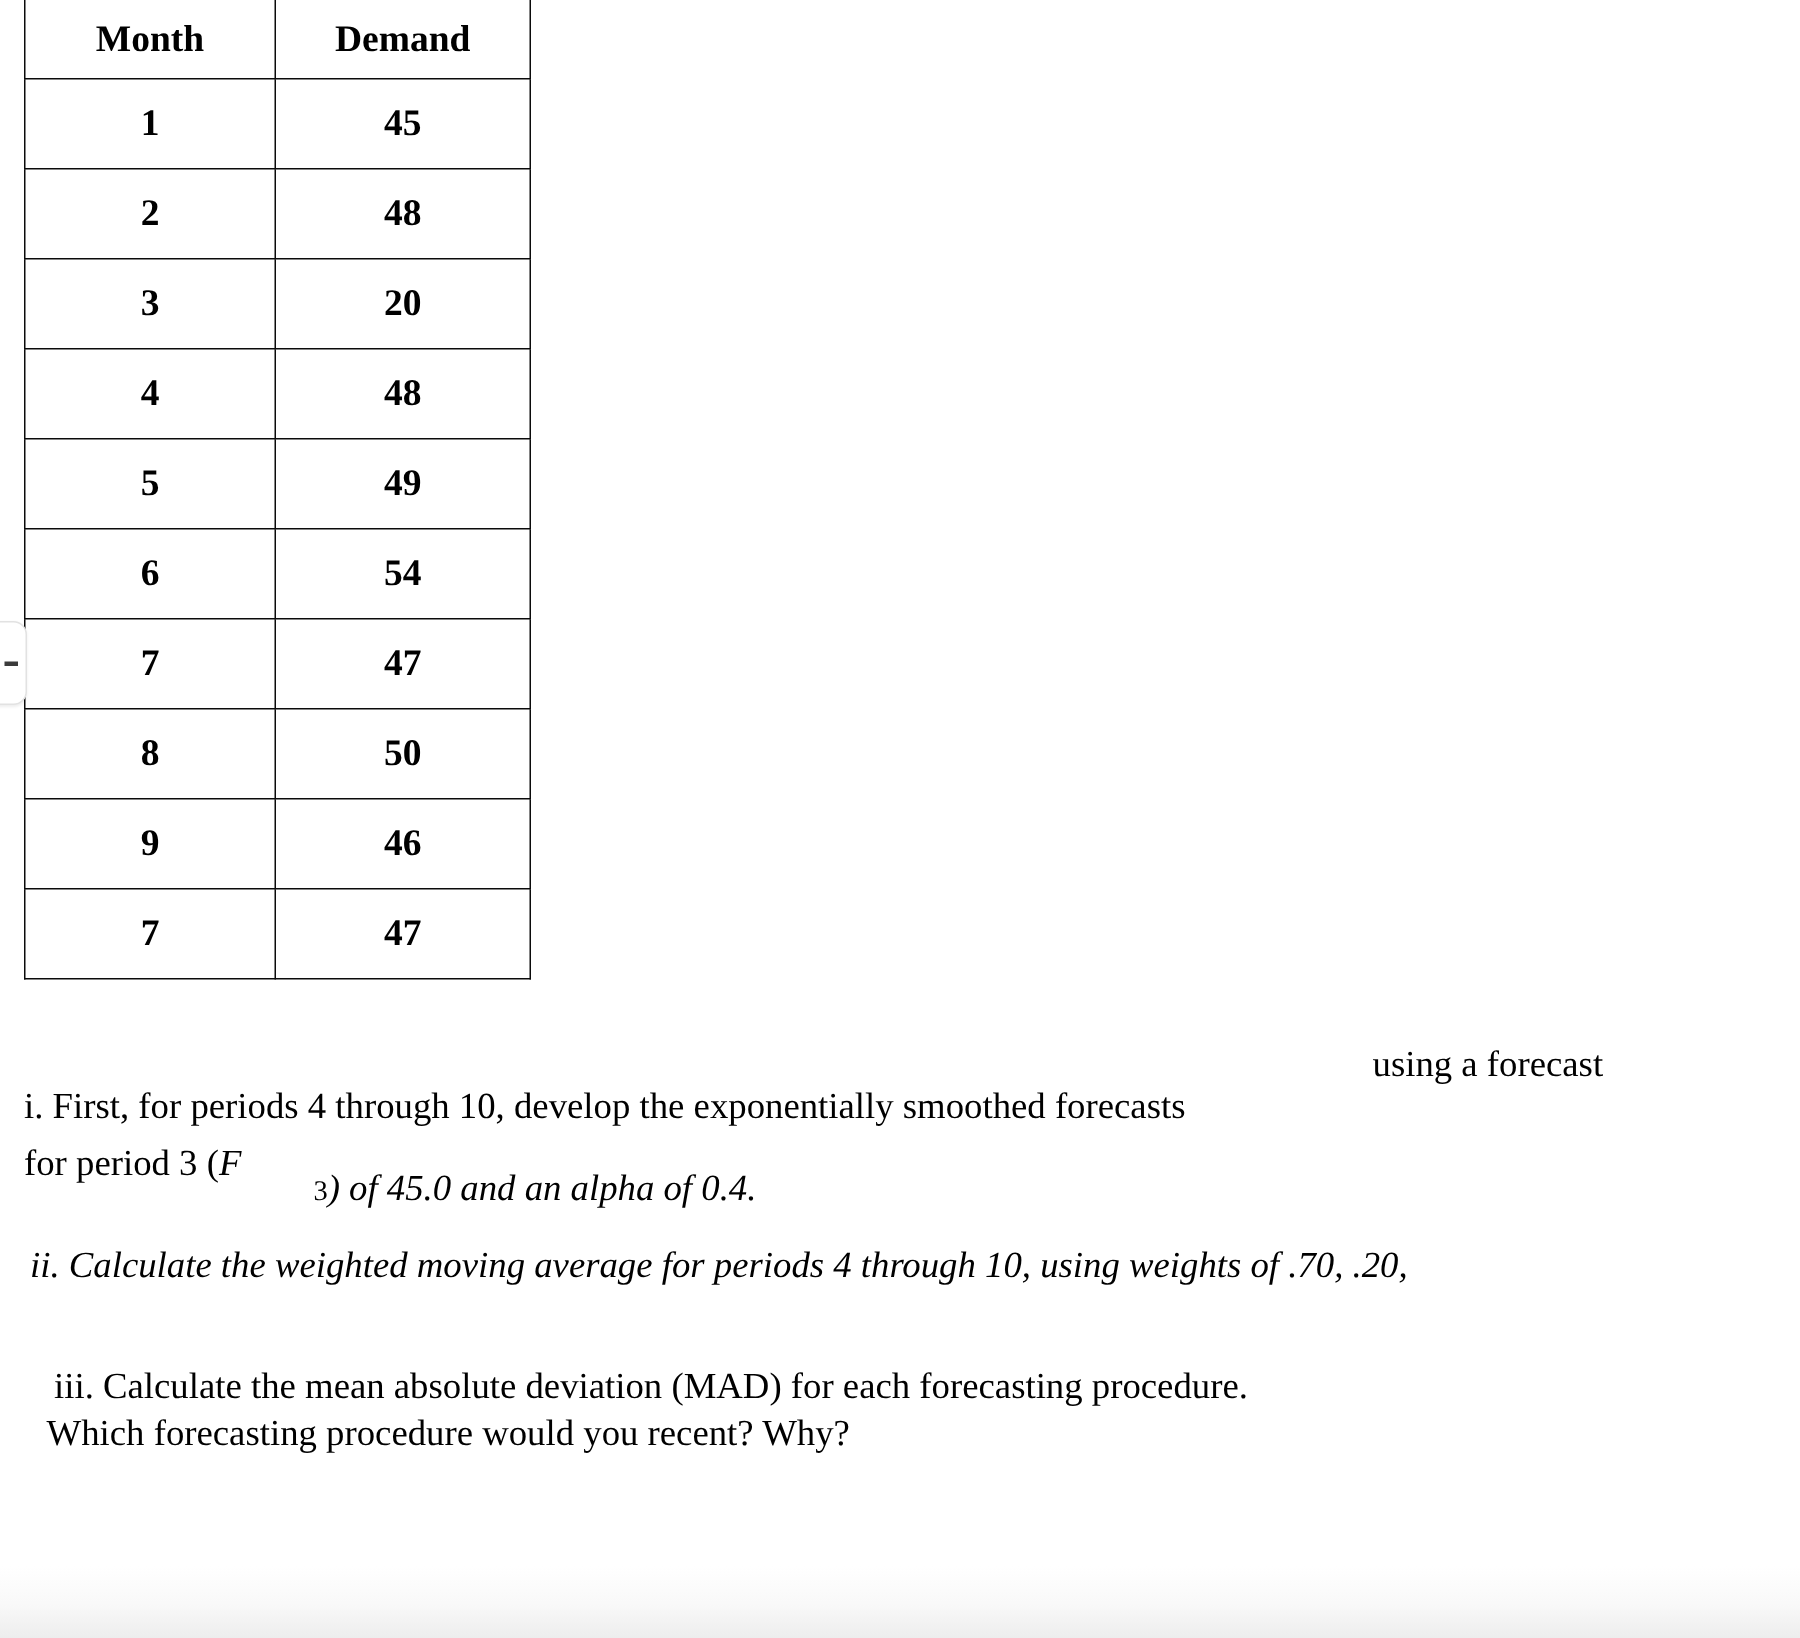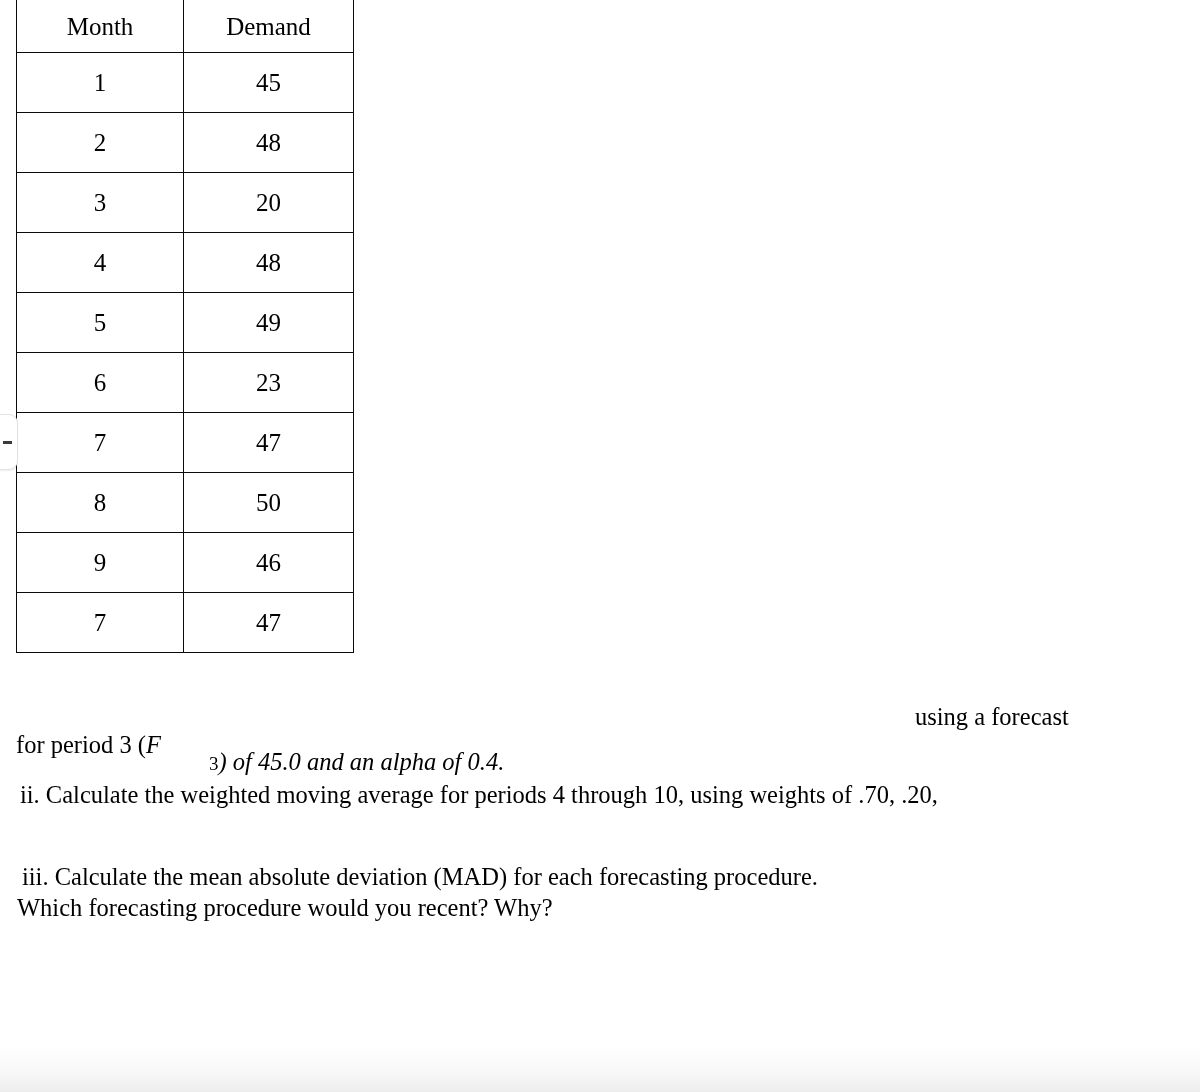--- a/index.html
+++ b/index.html
@@ -63,21 +63,21 @@
   table.demand-table {
     border-collapse: collapse;
     table-layout: fixed;
     background: #ffffff;
   }
   table.demand-table td,
   table.demand-table th {
     border: 1.6px solid #0b0b0b;
     text-align: center;
     vertical-align: middle;
-    font-weight: normal;
+    font-weight: bold;
     font-size: 25px;
     line-height: 1;
     padding: 0;
     background: #ffffff;
   }
   table.demand-table th { height: 52px; border-top: none; }
   table.demand-table td { height: 59px; }
   col.col-month  { width: 167px; }
   col.col-demand { width: 170px; }
 
@@ -107,23 +107,23 @@
   .p-item-i .ital { font-style: italic; }
   .p-item-i .sub-3 {
     display: inline-block;
     margin-left: 48px;
     position: relative;
     top: 17px;
     font-size: 19px;
   }
   .p-item-i .after-sub { position: relative; top: 17px; font-style: italic; }
 
-  .p-item-ii  { margin: 19px 0 0 4px; }
+  .p-item-ii  { margin: 36px 0 0 4px; font-style: italic; }
   .p-item-ii .l2 { display: block; margin-left: -4px; }
-  .p-item-iii { margin: 50px 0 0 6px; }
+  .p-item-iii { margin: 50px 0 0 20px; }
   .p-item-iii .l2 { display: block; margin-left: -5px; }
 </style>
 </head>
 <body>
 
 <div class="edge-control">
   <span class="dash"></span>
 </div>
 
 <div class="table-wrap">
@@ -154,21 +154,21 @@
       <tr>
         <td>4</td>
         <td>48</td>
       </tr>
       <tr>
         <td>5</td>
         <td>49</td>
       </tr>
       <tr>
         <td>6</td>
-        <td>23</td>
+        <td>54</td>
       </tr>
       <tr>
         <td>7</td>
         <td>47</td>
       </tr>
       <tr>
         <td>8</td>
         <td>50</td>
       </tr>
       <tr>
@@ -181,20 +181,21 @@
       </tr>
     </tbody>
   </table>
 </div>
 
 <div class="prose">
 
 
   <p class="p-item-i">
     <span class="raised">using a forecast</span>
+    <span>i. First, for periods 4 through 10, develop the exponentially smoothed forecasts</span>
     <span class="line-2">
       <span>for period 3 (</span><span class="ital">F</span><span class="sub-3">3</span><span class="after-sub">) of 45.0 and an alpha of 0.4.</span>
     </span>
   </p>
 
   <p class="p-item-ii">
     <span>ii. Calculate the weighted moving average for periods 4 through 10, using weights of  .70, .20,</span>
   </p>
 
   <p class="p-item-iii">

